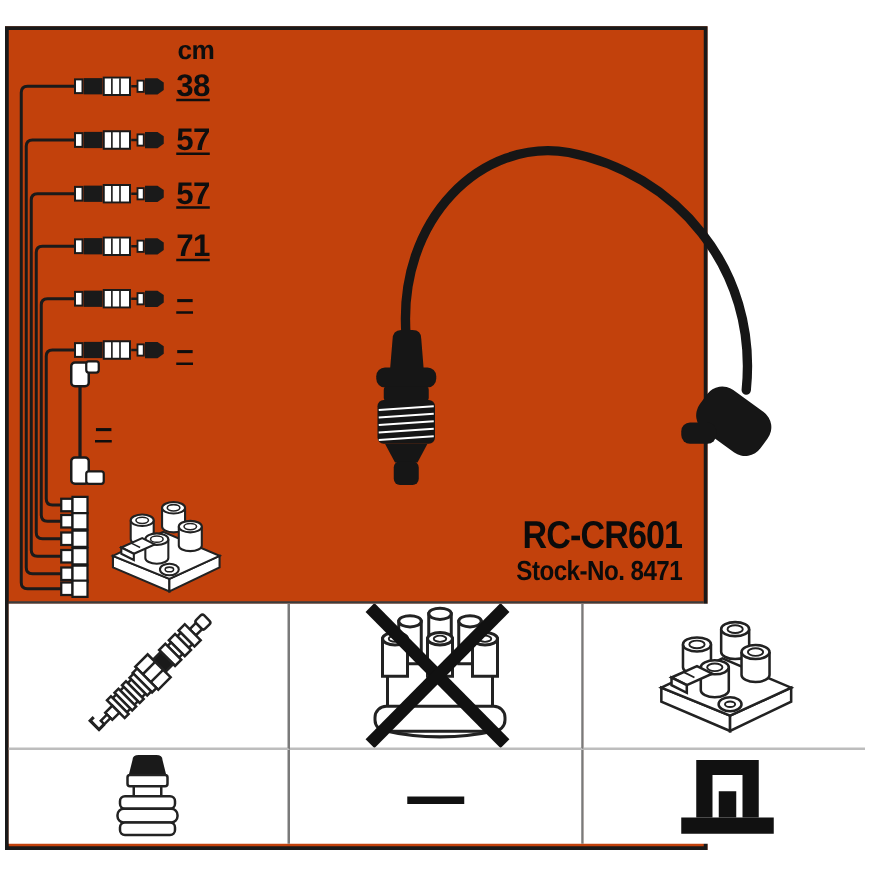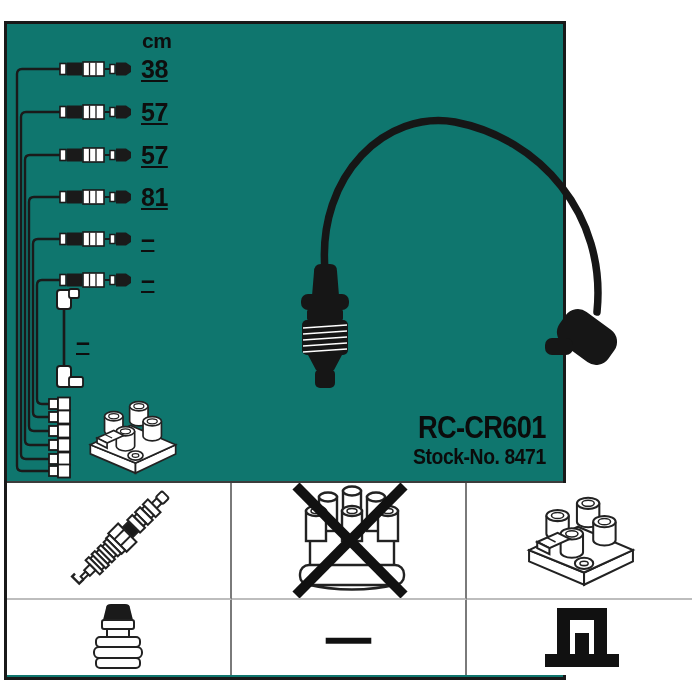--- a/index.html
+++ b/index.html
@@ -2,21 +2,21 @@
 <html><head>
 <meta charset="utf-8">
 <style>
   html,body{margin:0;padding:0;}
   body{
     width:700px;height:700px;background:#ffffff;position:relative;
     font-family:"Liberation Sans", sans-serif;color:#111;overflow:hidden;
   }
   .frame{
     position:absolute;left:4px;top:21px;width:562px;height:659px;
-    border:3px solid #191919;box-sizing:border-box;background:#0f766e;
+    border:3px solid #191919;box-sizing:border-box;background:#c2410c;
   }
   .top-section{position:relative;width:100%;height:457px;}
   .wiresvg{position:absolute;left:0;top:0;}
   .cablesvg{position:absolute;left:280px;top:58px;}
   .unit-label{
     position:absolute;left:135px;top:5px;font-size:21px;font-weight:700;
     line-height:24px;letter-spacing:-0.5px;color:#0e0e0e;white-space:nowrap;
   }
   .lead-len{
     position:absolute;left:134px;font-size:25px;font-weight:700;line-height:28px;
@@ -146,21 +146,21 @@
           <rect x="51" y="440.5" width="12" height="13"></rect>
       </g>
 
       <use href="#coil-art" x="80" y="372" width="92" height="84"></use>
     </svg>
 
     <div class="unit-label">cm</div>
     <div class="lead-len" style="top:31px">38</div>
     <div class="lead-len" style="top:74px">57</div>
     <div class="lead-len" style="top:117px">57</div>
-    <div class="lead-len" style="top:159px">81</div>
+    <div class="lead-len" style="top:159px">71</div>
     <div class="lead-len" style="top:201px">–</div>
     <div class="lead-len" style="top:242px">–</div>
     <div class="lead-len coil-len">–</div>
 
     <svg class="cablesvg" width="345" height="325" viewBox="0 0 345 325">
       <path d="M38,188 C30,92 100,28 168,40 C252,56 320,132 310,230" fill="none" stroke="#161616" stroke-width="7.5" stroke-linecap="round"></path>
       <g fill="#161616">
         <path d="M27,190 Q27,182 34,182 L43,182 Q50,182 50,189 L52,214 L25,214 Z"></path>
         <rect x="14" y="212" width="48" height="16" rx="7"></rect>
         <rect x="20" y="227" width="36" height="12" rx="3"></rect>

